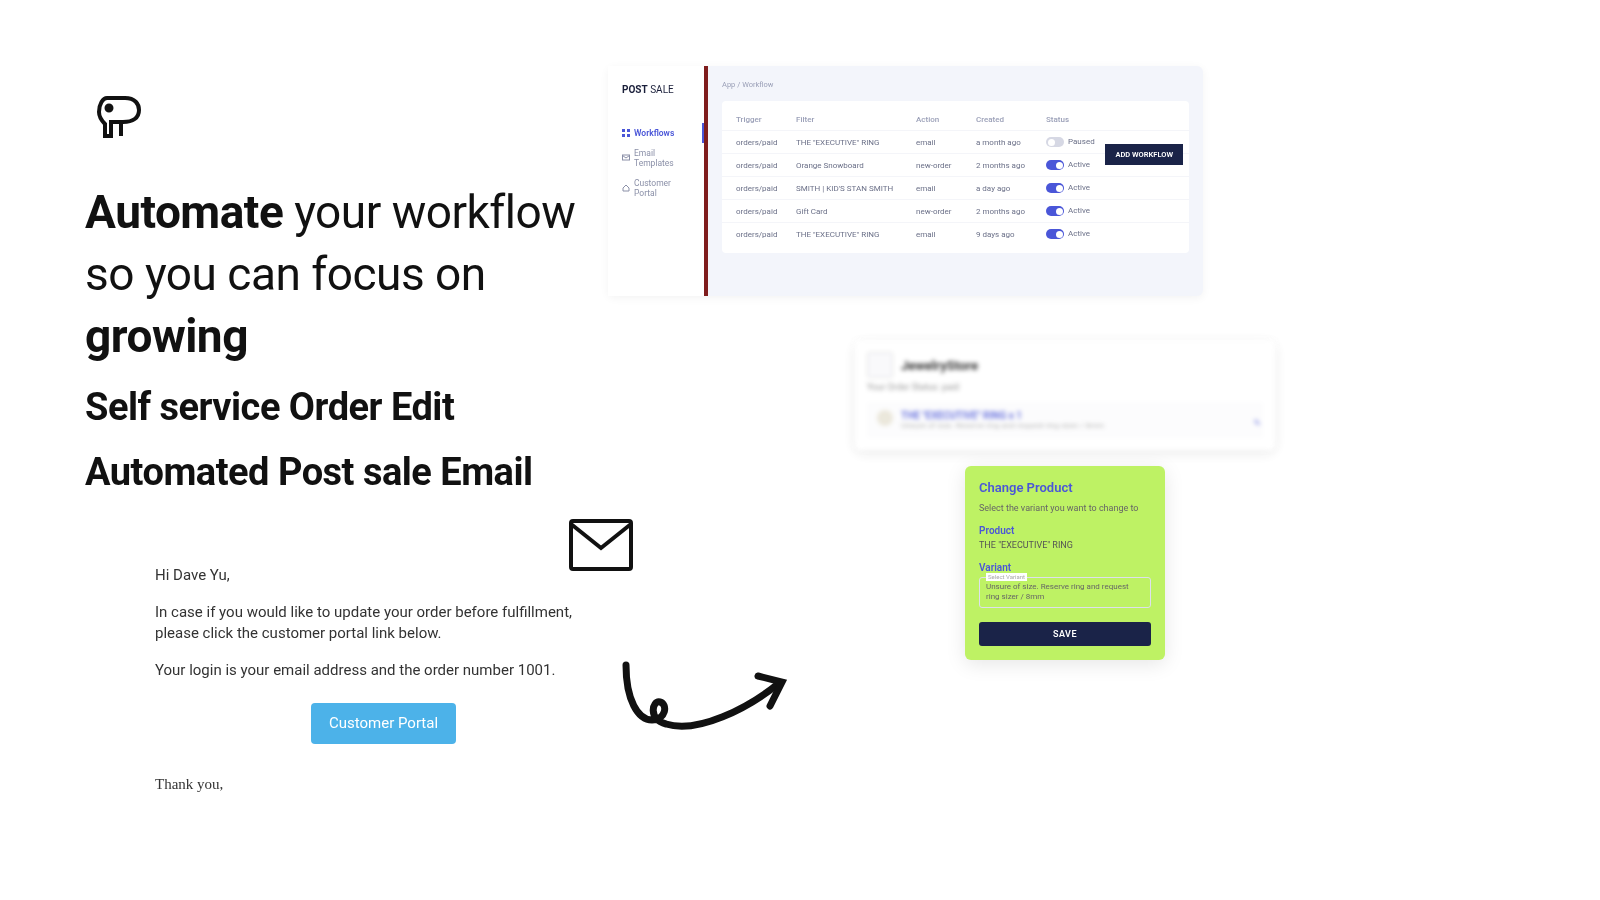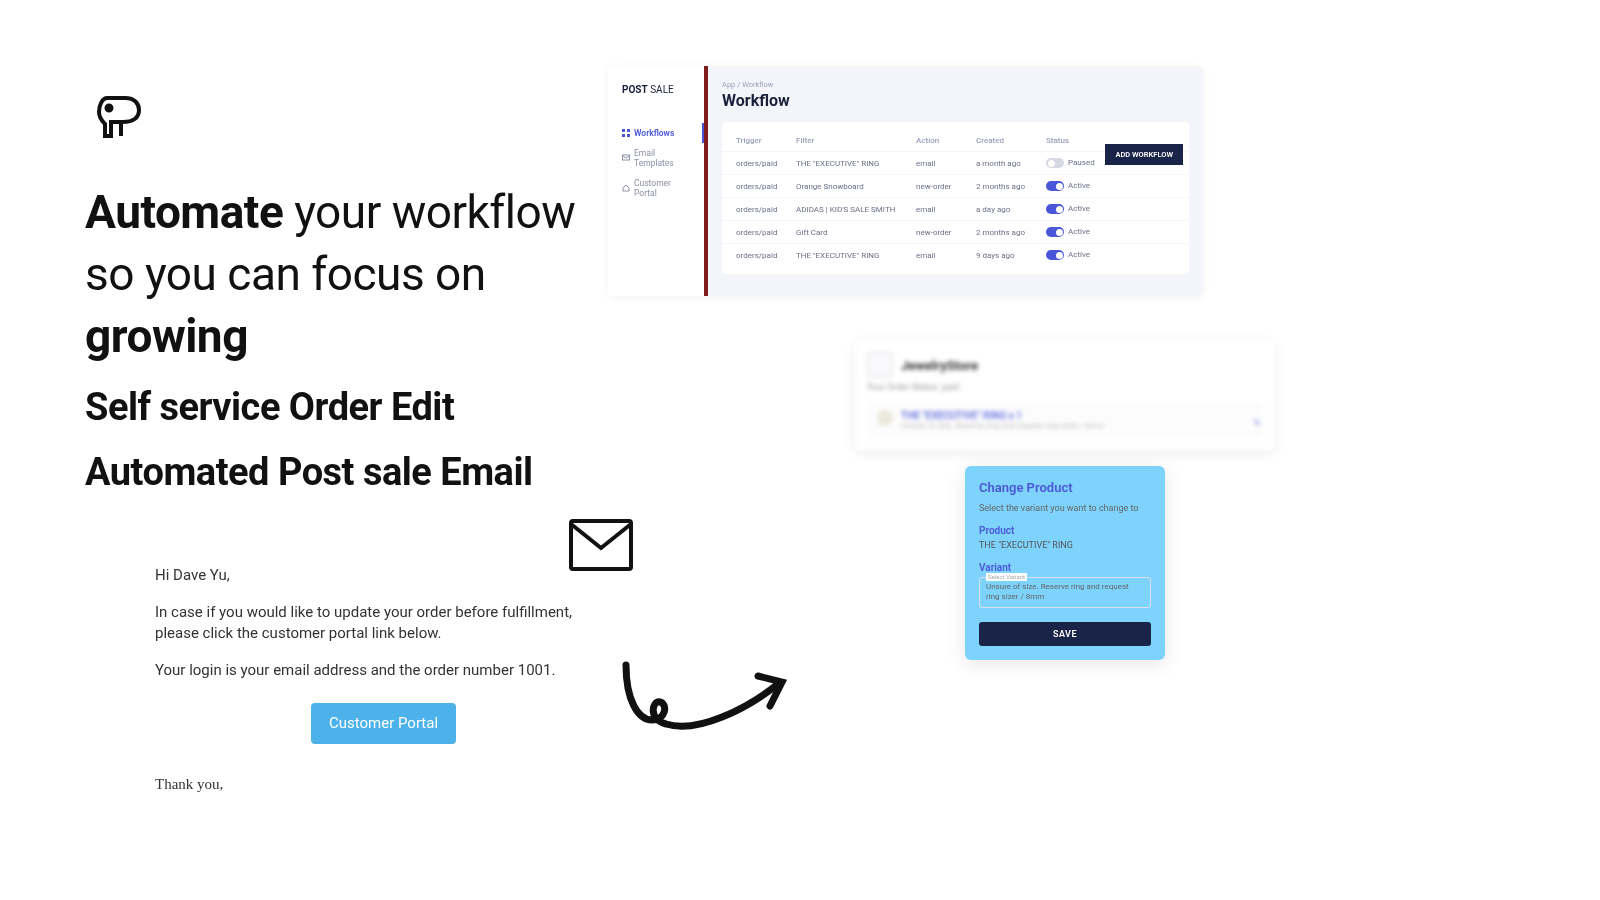--- a/index.html
+++ b/index.html
@@ -55,21 +55,21 @@
 .order-prev-head .avatar { width: 26px; height: 26px; border: 1px solid #ddd; border-radius: 3px; background: #f8f8fb; }
 .order-prev-head .name { font-weight: 700; font-size: 13px; color: #111; }
 .order-prev .sub { font-size: 9px; color: #888; margin-top: 4px; }
 .order-prev .item { margin-top: 10px; background: #fcfcfd; border-radius: 4px; padding: 8px 10px; display: flex; gap: 8px; }
 .order-prev .itemimg { width: 16px; height: 16px; background: #e8e4d6; border-radius: 50%; flex-shrink: 0; }
 .order-prev .itemtxt .t1 { font-size: 10px; font-weight: 600; color: #4a56d8; }
 .order-prev .itemtxt .t2 { font-size: 8px; color: #aaa; }
 .order-prev .edit { position: absolute; right: 14px; top: 78px; font-size: 9px; color: #4a56d8; }
 
 
-.modal { position: absolute; top: 466px; left: 965px; width: 200px; background: #7dd3fc; border-radius: 6px; box-shadow: 0 4px 20px rgba(0,0,0,0.1); padding: 14px; font-size: 10px; }
+.modal { position: absolute; top: 466px; left: 965px; width: 200px; background: #bef264; border-radius: 6px; box-shadow: 0 4px 20px rgba(0,0,0,0.1); padding: 14px; font-size: 10px; }
 .modal h3 { color: #4a56d8; font-size: 13px; font-weight: 600; }
 .modal .desc { font-size: 9px; color: #666; margin-top: 8px; }
 .modal .lbl { font-size: 10px; font-weight: 600; color: #4a56d8; margin-top: 12px; }
 .modal .val { font-size: 9px; color: #555; margin-top: 4px; }
 .modal .sel { border: 1px solid #dde0ec; border-radius: 3px; padding: 4px 6px; font-size: 8px; color: #666; margin-top: 4px; position: relative; line-height: 1.3; }
 .modal .sel .mini { position: absolute; top: -5px; left: 6px; font-size: 6px; color: #aaa; background: #fff; padding: 0 2px; }
 .modal .save { background: #1a2348; color: #fff; text-align: center; padding: 7px; border-radius: 3px; font-size: 9px; font-weight: 600; margin-top: 14px; letter-spacing: 0.5px; }
 </style>
 </head>
 <body>
@@ -143,21 +143,20 @@
             <svg width="8" height="8" viewBox="0 0 8 8" fill="none" stroke="#8b90a8">
                 <path d="M1 4 L4 1 L7 4 L7 7 L1 7 Z"></path>
               </svg>
           </span>
           <span>Customer Portal</span>
         </div>
       </div>
     </div>
     <div class="app-main">
       <div class="app-crumb">App / Workflow</div>
-      <div class="app-title">Workflow</div>
       <div class="app-table">
         <div class="app-table-head">
           <div>Trigger</div>
           <div>Filter</div>
           <div>Action</div>
           <div>Created</div>
           <div>Status</div>
         </div>
         <div id="rows">
             <div class="app-table-row">
@@ -169,21 +168,21 @@
             </div>
             <div class="app-table-row">
               <div>orders/paid</div>
               <div>Orange Snowboard</div>
               <div>new-order</div>
               <div>2 months ago</div>
               <div><span class="toggle on"></span><span class="status-text">Active</span></div>
             </div>
             <div class="app-table-row">
               <div>orders/paid</div>
-              <div>ADIDAS | KID'S SALE SMITH</div>
+              <div>SMITH | KID'S STAN SMITH</div>
               <div>email</div>
               <div>a day ago</div>
               <div><span class="toggle on"></span><span class="status-text">Active</span></div>
             </div>
             <div class="app-table-row">
               <div>orders/paid</div>
               <div>Gift Card</div>
               <div>new-order</div>
               <div>2 months ago</div>
               <div><span class="toggle on"></span><span class="status-text">Active</span></div>

